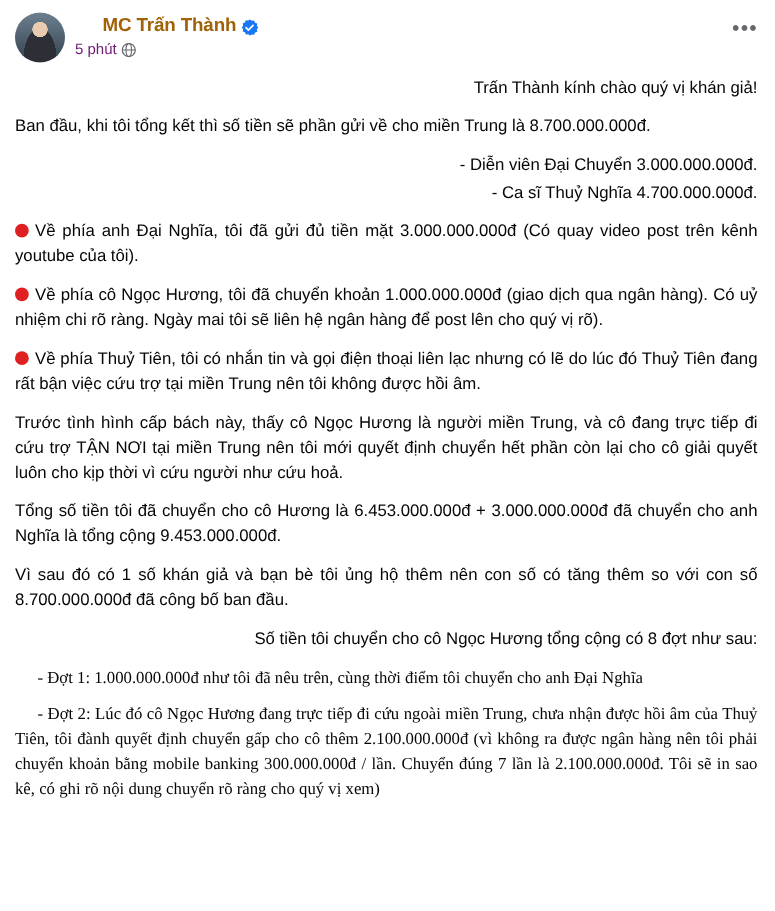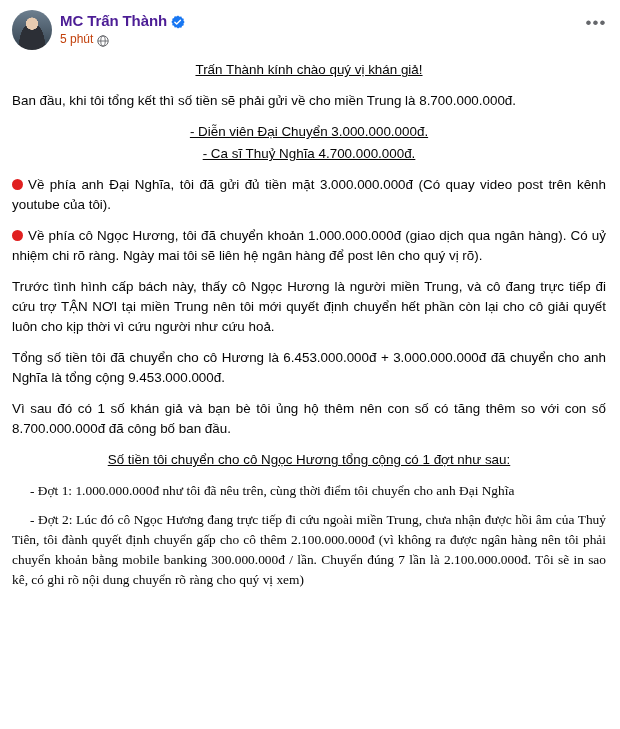--- a/index.html
+++ b/index.html
@@ -45,40 +45,41 @@
     padding-top: 1px;
   }
   .name-row {
     display: flex;
     align-items: center;
     gap: 4px;
   }
   .page-name {
     font-size: 15px;
     font-weight: bold;
-    color: #4c1d95;
+    color: #a16207;
     line-height: 19px;
     letter-spacing: -0.1px;
+    margin-left: 22px;
   }
   .verified {
     width: 14px;
     height: 14px;
     display: inline-block;
     position: relative;
     top: 1px;
   }
   .meta-row {
     display: flex;
     align-items: center;
     gap: 4px;
     margin-top: 2px;
   }
   .timestamp {
     font-size: 12px;
-    color: #c2410c;
+    color: #701a75;
     line-height: 14px;
   }
   .globe {
     width: 12px;
     height: 12px;
   }
   .more-btn {
     position: absolute;
     right: 0;
     top: 2px;
@@ -102,22 +103,21 @@
   }
   .p {
     margin: 0 0 11px 0;
     text-align: justify;
     text-justify: inter-word;
   }
   .p.tight {
     margin-bottom: 2px;
   }
   .p.nojust {
-    text-align: center;
-    text-decoration: underline;
+    text-align: right;
   }
   .p.indent {
     text-indent: 18px;
     margin-bottom: 9px;
     font-family: Liberation Serif, serif;
   }
   .bullet-red {
     display: inline-block;
     width: 11px;
     height: 11px;
@@ -157,37 +157,38 @@
       </div>
     </div>
     <div class="more-btn">•••</div>
   </div>
 
   <div class="post-body">
 
     <p class="p nojust">Trấn Thành kính chào quý vị khán giả!</p>
 
 
-    <p class="p">Ban đầu, khi tôi tổng kết thì số tiền sẽ phải gửi về cho miền Trung là 8.700.000.000đ.</p>
+    <p class="p">Ban đầu, khi tôi tổng kết thì số tiền sẽ phần gửi về cho miền Trung là 8.700.000.000đ.</p>
 
 
     <p class="p tight nojust">- Diễn viên Đại Chuyển 3.000.000.000đ.</p>
     <p class="p nojust">- Ca sĩ Thuỷ Nghĩa 4.700.000.000đ.</p>
 
     <p class="p"><span class="bullet-red"></span><span>Về phía anh Đại Nghĩa, tôi đã gửi đủ tiền mặt 3.000.000.000đ (Có quay video post trên kênh youtube của tôi).</span></p>
 
     <p class="p"><span class="bullet-red"></span><span>Về phía cô Ngọc Hương, tôi đã chuyển khoản 1.000.000.000đ (giao dịch qua ngân hàng). Có uỷ nhiệm chi rõ ràng. Ngày mai tôi sẽ liên hệ ngân hàng để post lên cho quý vị rõ).</span></p>
 
+    <p class="p"><span class="bullet-red"></span><span>Về phía Thuỷ Tiên, tôi có nhắn tin và gọi điện thoại liên lạc nhưng có lẽ do lúc đó Thuỷ Tiên đang rất bận việc cứu trợ tại miền Trung nên tôi không được hồi âm.</span></p>
 
     <p class="p">Trước tình hình cấp bách này, thấy cô Ngọc Hương là người miền Trung, và cô đang trực tiếp đi cứu trợ TẬN NƠI tại miền Trung nên tôi mới quyết định chuyển hết phần còn lại cho cô giải quyết luôn cho kịp thời vì cứu người như cứu hoả.</p>
 
     <p class="p">Tổng số tiền tôi đã chuyển cho cô Hương là 6.453.000.000đ + 3.000.000.000đ đã chuyển cho anh Nghĩa là tổng cộng 9.453.000.000đ.</p>
 
     <p class="p">Vì sau đó có 1 số khán giả và bạn bè tôi ủng hộ thêm nên con số có tăng thêm so với con số 8.700.000.000đ đã công bố ban đầu.</p>
 
-    <p class="p nojust">Số tiền tôi chuyển cho cô Ngọc Hương tổng cộng có 1 đợt như sau:</p>
+    <p class="p nojust">Số tiền tôi chuyển cho cô Ngọc Hương tổng cộng có 8 đợt như sau:</p>
 
     <p class="p indent">- Đợt 1: 1.000.000.000đ như tôi đã nêu trên, cùng thời điểm tôi chuyển cho anh Đại Nghĩa</p>
 
     <p class="p indent">- Đợt 2: Lúc đó cô Ngọc Hương đang trực tiếp đi cứu ngoài miền Trung, chưa nhận được hồi âm của Thuỷ Tiên, tôi đành quyết định chuyển gấp cho cô thêm 2.100.000.000đ (vì không ra được ngân hàng nên tôi phải chuyển khoản bằng mobile banking 300.000.000đ / lần. Chuyển đúng 7 lần là 2.100.000.000đ. Tôi sẽ in sao kê, có ghi rõ nội dung chuyển rõ ràng cho quý vị xem)</p>
 
   </div>
 </div>
 
 </body></html>

